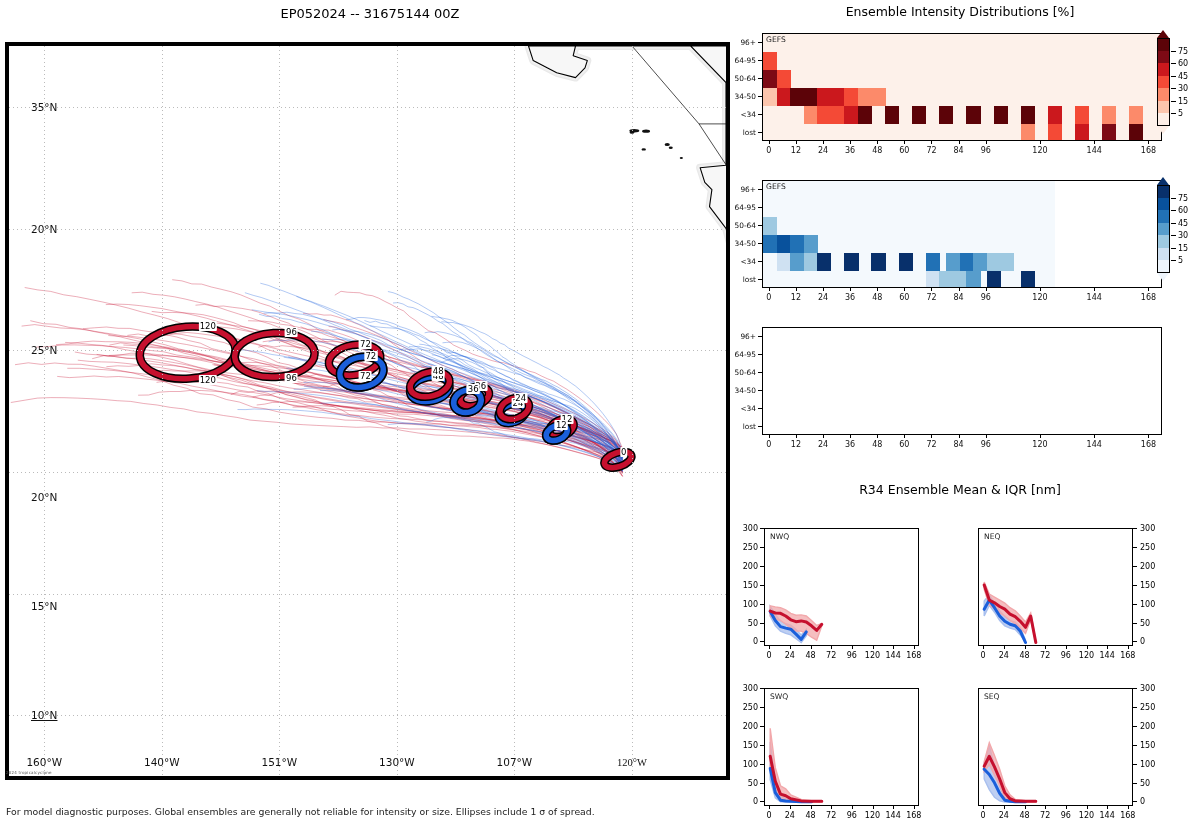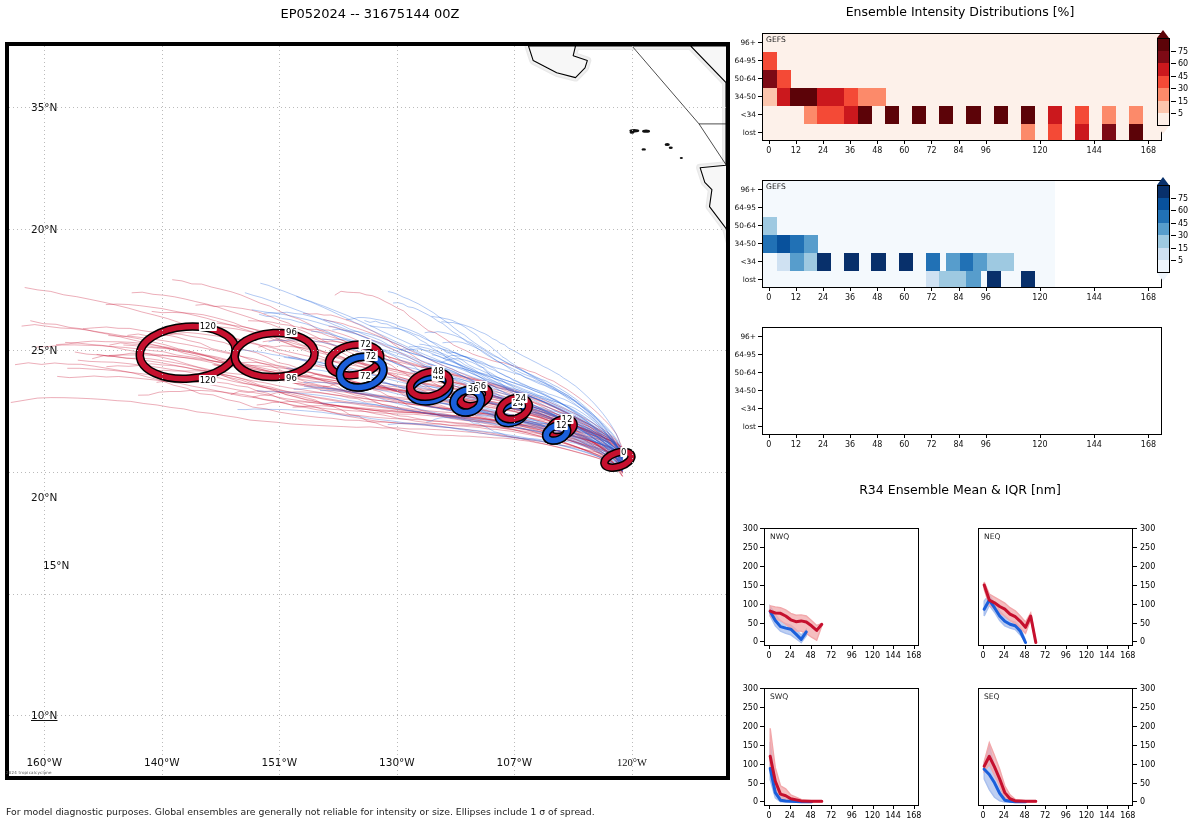--- a/index.html
+++ b/index.html
@@ -249,21 +249,21 @@
       <div class="lon-lab" style="left: 35.2623px;">160°W</div>
       <div class="lon-lab" style="left: 152.803px;">140°W</div>
       <div class="lon-lab" style="left: 270.344px;">151°W</div>
       <div class="lon-lab" style="left: 387.885px;">130°W</div>
       <div class="lon-lab" style="left: 505.426px;">107°W</div>
       <div class="lon-lab" style="left: 622.967px; font-family: Liberation Serif, serif;">120°W</div>
       <div class="lat-lab" style="top: 60.8333px;">35°N</div>
       <div class="lat-lab" style="top: 182.5px;">20°N</div>
       <div class="lat-lab" style="top: 304.167px;">25°N</div>
       <div class="lat-lab" style="top: 451px;">20°N</div>
-      <div class="lat-lab" style="top: 519px; margin-left: 12px;">15°N</div>
+      <div class="lat-lab" style="top: 560px;">15°N</div>
       <div class="lat-lab" style="top: 669.167px; text-decoration: underline;">10°N</div>
       <div style="position: absolute; font-size: 8.5px; background: rgb(255, 255, 255); color: rgb(0, 0, 0); padding: 0px 1px; border-radius: 1px; transform: translate(-50%, -50%); white-space: nowrap; left: 361.863px; top: 310.067px;">72</div>
       <div style="position: absolute; font-size: 8.5px; background: rgb(255, 255, 255); color: rgb(0, 0, 0); padding: 0px 1px; border-radius: 1px; transform: translate(-50%, -50%); white-space: nowrap; left: 429.197px; top: 330.1px;">48</div>
       <div style="position: absolute; font-size: 8.5px; background: rgb(255, 255, 255); color: rgb(0, 0, 0); padding: 0px 1px; border-radius: 1px; transform: translate(-50%, -50%); white-space: nowrap; left: 464.29px; top: 343.267px;">36</div>
       <div style="position: absolute; font-size: 8.5px; background: rgb(255, 255, 255); color: rgb(0, 0, 0); padding: 0px 1px; border-radius: 1px; transform: translate(-50%, -50%); white-space: nowrap; left: 508.955px; top: 357.433px;">24</div>
       <div style="position: absolute; font-size: 8.5px; background: rgb(255, 255, 255); color: rgb(0, 0, 0); padding: 0px 1px; border-radius: 1px; transform: translate(-50%, -50%); white-space: nowrap; left: 552.361px; top: 378.9px;">12</div>
       <div style="position: absolute; font-size: 8.5px; background: rgb(255, 255, 255); color: rgb(0, 0, 0); padding: 0px 1px; border-radius: 1px; transform: translate(-50%, -50%); white-space: nowrap; left: 198.822px; top: 279.6px;">120</div>
       <div style="position: absolute; font-size: 8.5px; background: rgb(255, 255, 255); color: rgb(0, 0, 0); padding: 0px 1px; border-radius: 1px; transform: translate(-50%, -50%); white-space: nowrap; left: 198.822px; top: 333.6px;">120</div>
       <div style="position: absolute; font-size: 8.5px; background: rgb(255, 255, 255); color: rgb(0, 0, 0); padding: 0px 1px; border-radius: 1px; transform: translate(-50%, -50%); white-space: nowrap; left: 282.443px; top: 286.033px;">96</div>
       <div style="position: absolute; font-size: 8.5px; background: rgb(255, 255, 255); color: rgb(0, 0, 0); padding: 0px 1px; border-radius: 1px; transform: translate(-50%, -50%); white-space: nowrap; left: 282.443px; top: 332.033px;">96</div>

